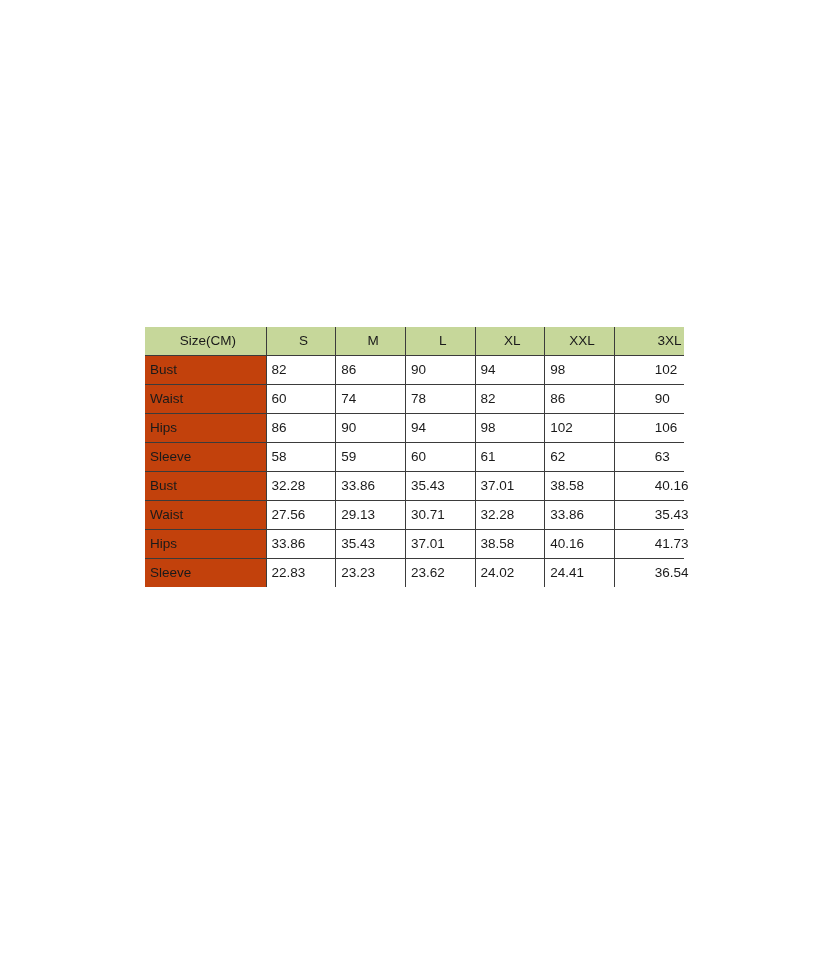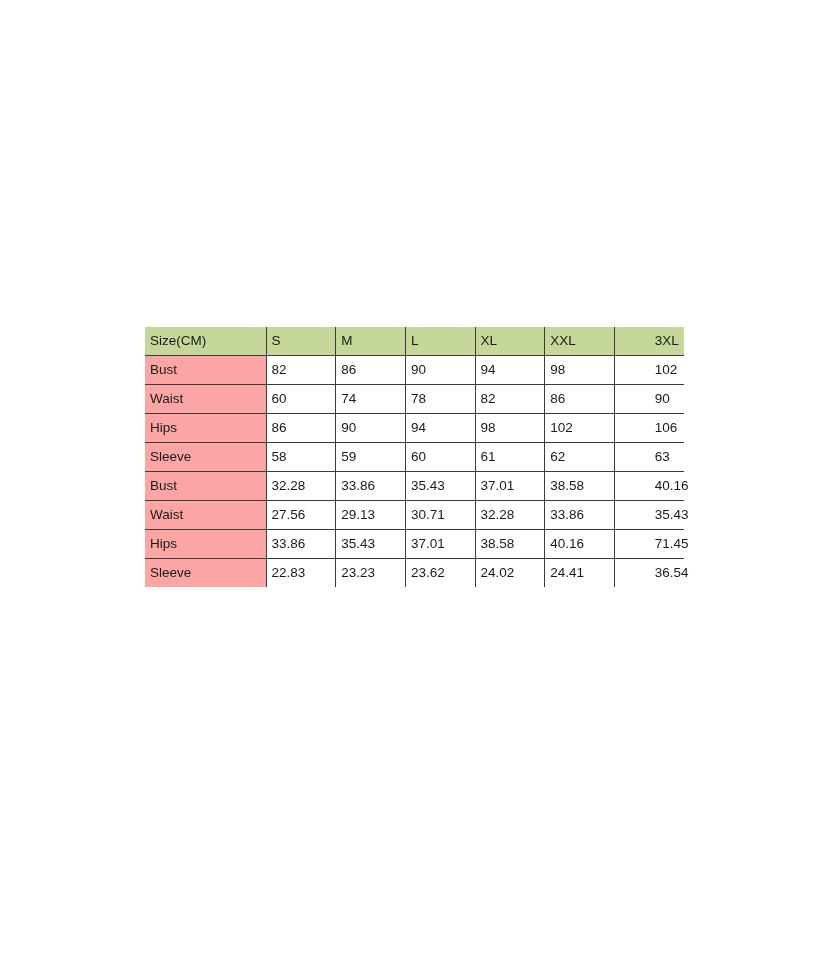--- a/index.html
+++ b/index.html
@@ -39,28 +39,28 @@
     vertical-align: middle;
     text-align: left;
     white-space: nowrap;
     line-height: 1.1;
     border-top: 1.3px solid #3b3b3b;
     border-right: 1.3px solid #3b3b3b;
     background: #ffffff;
   }
 
   
-  table.size-chart tr:first-child td { border-top: none; }
+  table.size-chart tr:first-child td { border-top: none; text-align: center; }
 
   
   table.size-chart td:last-child { border-right: none; padding-left: 40px; }
 
   
   table.size-chart td.label {
-    background: #fca5a5;
+    background: #c2410c;
     border-right: 1.3px solid #3b3b3b;
   }
 
   
   table.size-chart tr.header td {
     background: #c6d79a;
   }
   table.size-chart tr.header td.label {
     background: #c6d79a;
   }
@@ -143,21 +143,21 @@
           <td>33.86</td>
           <td>35.43</td>
         </tr>
         <tr>
           <td class="label">Hips</td>
           <td>33.86</td>
           <td>35.43</td>
           <td>37.01</td>
           <td>38.58</td>
           <td>40.16</td>
-          <td>71.45</td>
+          <td>41.73</td>
         </tr>
         <tr>
           <td class="label">Sleeve</td>
           <td>22.83</td>
           <td>23.23</td>
           <td>23.62</td>
           <td>24.02</td>
           <td>24.41</td>
           <td>36.54</td>
         </tr>

